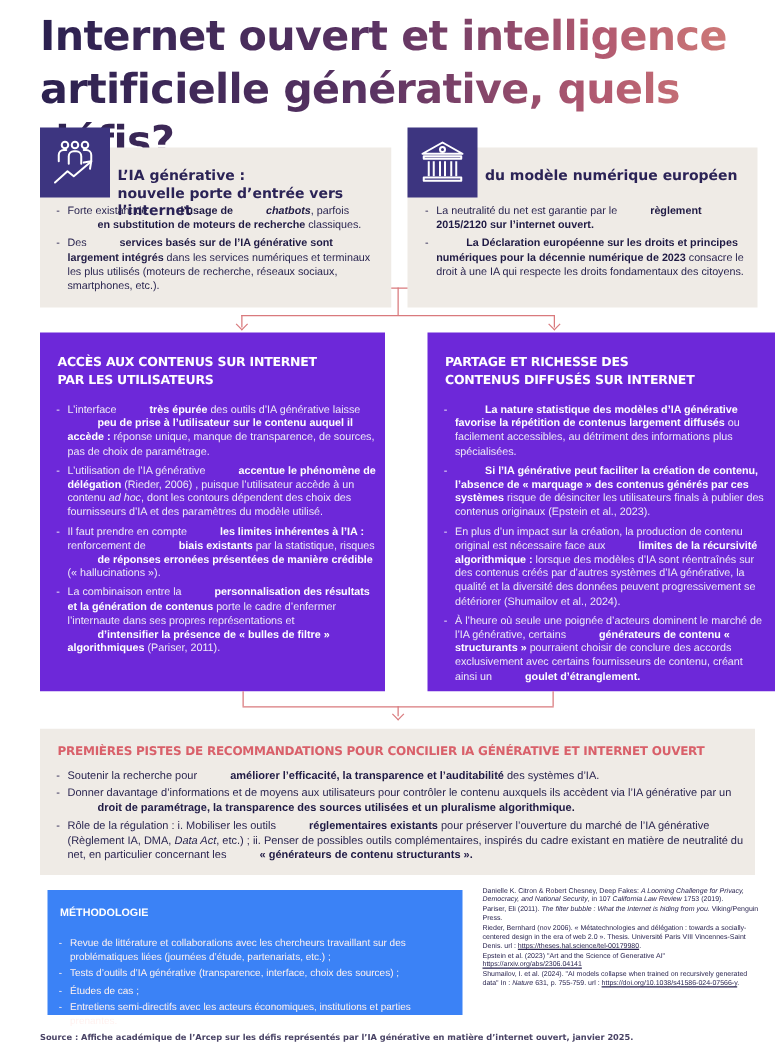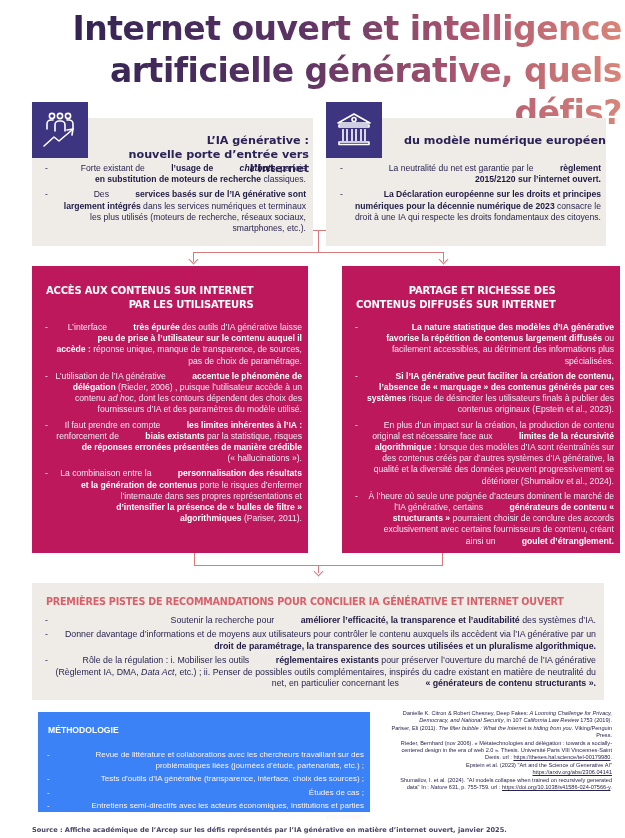--- a/index.html
+++ b/index.html
@@ -1,26 +1,26 @@
 <!DOCTYPE html>
 <html><head>
 <meta charset="utf-8">
 <style>
   html, body { margin:0; padding:0; }
   body { width:625px; height:838px; background:#ffffff; position:relative; overflow:hidden; font-family:"Liberation Sans", sans-serif; color:#2a2550; }
-  .abs { position:absolute;text-align:right; }
+  .abs { position:absolute; }
   #title { left:32px; top:8px; width:590px; font-family:"DejaVu Sans", sans-serif; font-weight:bold; font-size:33px; line-height:42px; letter-spacing:-0.5px;
     background:linear-gradient(90deg, #2b2150 0%, #5a3363 45%, #b05870 75%, #d8857a 100%); -webkit-background-clip:text; background-clip:text; color:transparent; }
   .beige { background:#efebe6; }
   .icon-sq { background:#3d3580; width:56px; height:56px; display:flex; align-items:center; justify-content:center; }
   .box-title { font-family:"DejaVu Sans", sans-serif; font-weight:bold; font-size:11.2px; line-height:14px; color:#2b2356; }
   ul.items { list-style:none; margin:0; padding:0; }
   ul.items li { position:relative; padding-left:10px; font-size:8.6px; line-height:11.2px; margin-bottom:4px; }
   ul.items li::before { content:"-"; position:absolute; left:1px; top:0; }
-  .purple { background:#be185d; color:#ffffff; }
+  .purple { background:#6d28d9; color:#ffffff; }
   .purple ul.items li { color:#eeeaf7; }
   .ptitle { font-family:"DejaVu Sans", sans-serif; font-weight:bold; font-size:10px; line-height:14px; color:#ffffff; letter-spacing:-0.2px; }
   b { font-weight:bold;padding-left:24px; }
   .dark b { color:#1f1a44; }
   .purple b { color:#ffffff; }
   .line { position:absolute; background:#d97a7d; }
   .arrow { position:absolute; width:6px; height:6px; border-right:1px solid #d97a7d; border-bottom:1px solid #d97a7d; transform:rotate(45deg); }
   .rec-title { font-family:"DejaVu Sans", sans-serif; font-weight:bold; font-size:9.6px; color:#d9606a; letter-spacing:-0.2px; }
   .rec ul.items li { font-size:8.8px; line-height:11.4px; margin-bottom:3px; }
   .meth { background:#3b82f6; color:#ffffff; }
@@ -90,21 +90,21 @@
 
 <div class="abs purple" style="left:32px; top:266px; width:276px; height:287px;">
   <div class="ptitle" style="position:absolute; left:14px; top:18px;">
     <div>ACCÈS AUX CONTENUS SUR INTERNET</div>
     <div>PAR LES UTILISATEURS</div>
   </div>
   <ul class="items" id="lp-list" style="position:absolute; left:12px; top:56px; width:258px;">
       <li><span>L’interface </span><b><span>très épurée</span></b><span> des outils d’IA générative laisse </span><b><span>peu de prise à l’utilisateur sur le contenu auquel il accède :</span></b><span> réponse unique, manque de transparence, de sources, pas de choix de paramétrage.</span></li>
       <li><span>L’utilisation de l’IA générative </span><b><span>accentue le phénomène de délégation</span></b><span> (Rieder, 2006) , puisque l’utilisateur accède à un contenu </span><i><span>ad hoc</span></i><span>, dont les contours dépendent des choix des fournisseurs d’IA et des paramètres du modèle utilisé.</span></li>
       <li><span>Il faut prendre en compte </span><b><span>les limites inhérentes à l’IA :</span></b><span> renforcement de </span><b><span>biais existants</span></b><span> par la statistique, risques </span><b><span>de réponses erronées présentées de manière crédible</span></b><span> (« hallucinations »).</span></li>
-      <li><span>La combinaison entre la </span><b><span>personnalisation des résultats et la génération de contenus</span></b><span> porte le risques d’enfermer l’internaute dans ses propres représentations et </span><b><span>d’intensifier la présence de « bulles de filtre » algorithmiques</span></b><span> (Pariser, 2011).</span></li>
+      <li><span>La combinaison entre la </span><b><span>personnalisation des résultats et la génération de contenus</span></b><span> porte le cadre d’enfermer l’internaute dans ses propres représentations et </span><b><span>d’intensifier la présence de « bulles de filtre » algorithmiques</span></b><span> (Pariser, 2011).</span></li>
     </ul>
 </div>
 
 <div class="abs purple" style="left:342px; top:266px; width:278px; height:287px;">
   <div class="ptitle" style="position:absolute; left:14px; top:18px;">
     <div>PARTAGE ET RICHESSE DES</div>
     <div>CONTENUS DIFFUSÉS SUR INTERNET</div>
   </div>
   <ul class="items" id="rp-list" style="position:absolute; left:12px; top:56px; width:260px;">
       <li><b><span>La nature statistique des modèles d’IA générative favorise la répétition de contenus largement diffusés</span></b><span> ou facilement accessibles, au détriment des informations plus spécialisées.</span></li>

